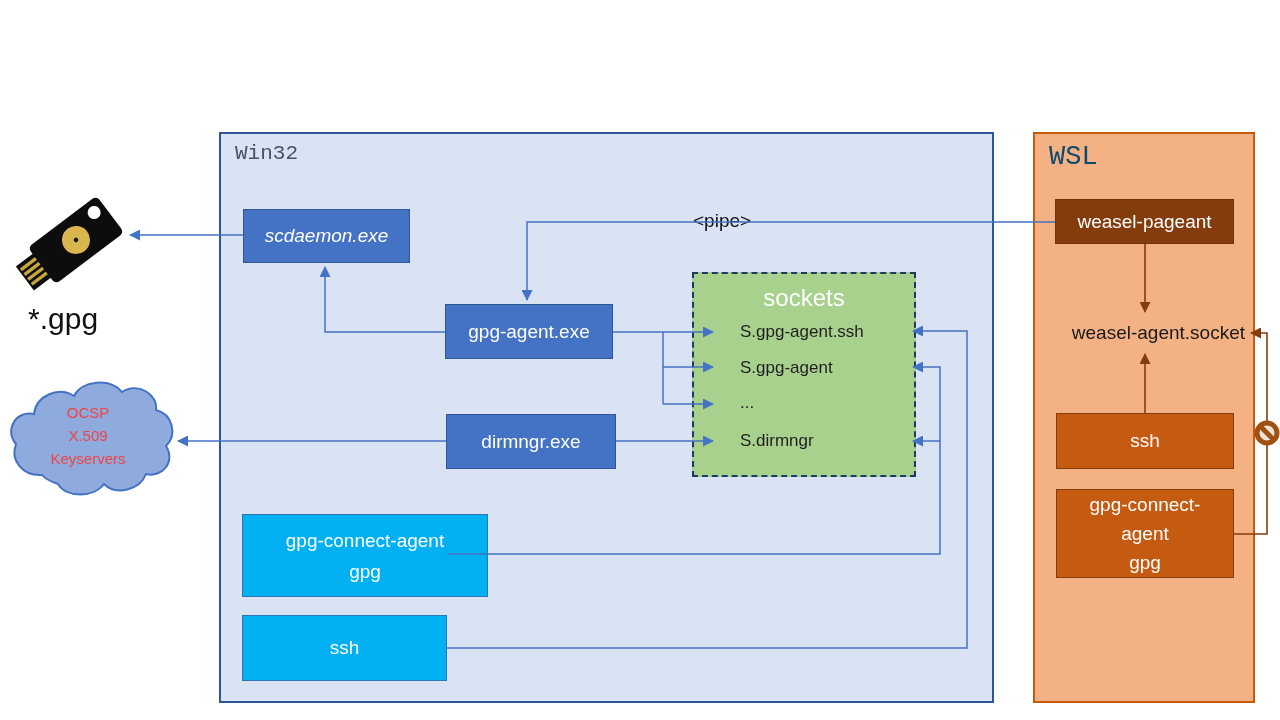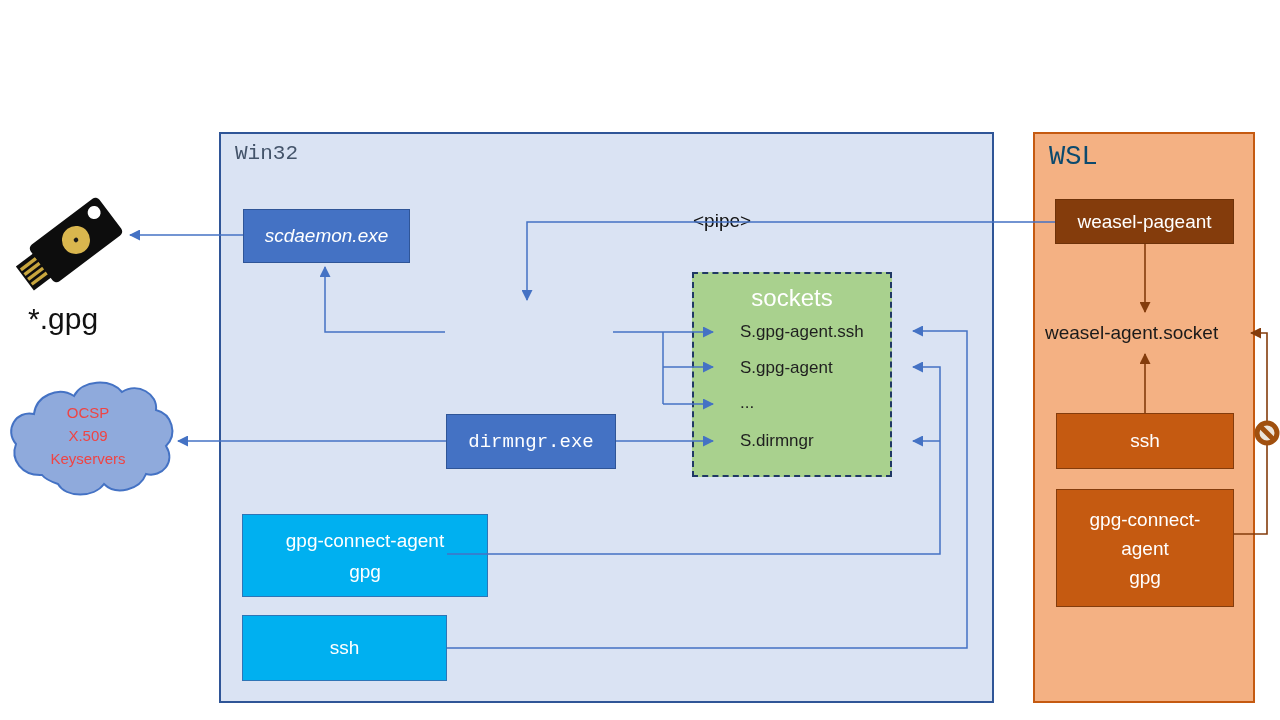--- a/index.html
+++ b/index.html
@@ -17,53 +17,56 @@
   .box {
     position:absolute; box-sizing:border-box; display:flex; flex-direction:column;
     align-items:center; justify-content:center; color:#fff; text-align:center; font-size:19px;
   }
   .blue-box { background:#4472c4; border:1px solid #2f5597; }
   .cyan-box { background:#00b0f0; border:1px solid #2e75b6; }
   .wsl-dark-box   { background:#843c0c; border:1px solid #6e3209; }
   .wsl-orange-box { background:#c55a11; border:1px solid #843c0c; }
   #scdaemon-box   { left:243px; top:209px; width:167px; height:54px;font-style:italic; }
   #gpg-agent-box  { left:445px; top:304px; width:168px; height:55px; }
-  #dirmngr-box    { left:446px; top:414px; width:170px; height:55px;font-family:Liberation Mono, monospace; }
+  #dirmngr-box    { left:446px; top:414px; width:170px; height:55px; }
   #gpg-connect-win32-box { left:242px; top:514px; width:246px; height:83px; line-height:31px; }
   #ssh-win32-box  { left:242px; top:615px; width:205px; height:66px; }
   #sockets-box {
-    position:absolute; left:692px; top:272px; width:200px; height:205px; box-sizing:border-box;
+    position:absolute; left:692px; top:272px; width:224px; height:205px; box-sizing:border-box;
     background:#a9d18e; border:2px dashed #203864;
   }
   #sockets-title { position:absolute; left:0; top:10px; width:100%; text-align:center; color:#fff; font-size:24px; }
   .socket-item { position:absolute; left:46px; font-size:17px; color:#1f1f1f; line-height:20px; }
   #weasel-pageant-box { left:1055px; top:199px; width:179px; height:45px; }
-  #weasel-socket-label { left:1045px; top:322px; width:200px; text-align:left; font-size:19px; color:#1a1a1a; }
+  #weasel-socket-label { left:1045px; top:322px; width:200px; text-align:right; font-size:19px; color:#1a1a1a; }
   #ssh-wsl-box { left:1056px; top:413px; width:178px; height:56px; }
-  #gpg-connect-wsl-box { left:1056px; top:489px; width:178px; height:118px; line-height:29px; }
+  #gpg-connect-wsl-box { left:1056px; top:489px; width:178px; height:89px; line-height:29px; }
   #pipe-label { left:693px; top:190px; width:110px; text-align:left; font-size:19px; color:#111;margin-top:20px; }
   #gpg-files-label { left:28px; top:302px; font-size:30px; color:#111; }
   #cloud-text { left:6px; top:401px; width:164px; text-align:center; color:#ef4444; font-size:15px; line-height:23px; }
   #wires { position:absolute; left:0; top:0; width:1280px; height:720px; pointer-events:none; }
 </style>
 </head>
 <body>
 
 <div id="canvas">
 
   <div id="win32-panel" class="panel">
     <div class="panel-title">Win32</div>
   </div>
 
   <div id="wsl-panel" class="panel">
     <div class="panel-title">WSL</div>
   </div>
 
   <div id="scdaemon-box" class="box blue-box">
     <span>scdaemon.exe</span>
+  </div>
+  <div id="gpg-agent-box" class="box blue-box">
+    <span>gpg-agent.exe</span>
   </div>
   <div id="dirmngr-box" class="box blue-box">
     <span>dirmngr.exe</span>
   </div>
   <div id="gpg-connect-win32-box" class="box cyan-box">
     <span>gpg-connect-agent</span>
     <span>gpg</span>
   </div>
   <div id="ssh-win32-box" class="box cyan-box">
     <span>ssh</span>

